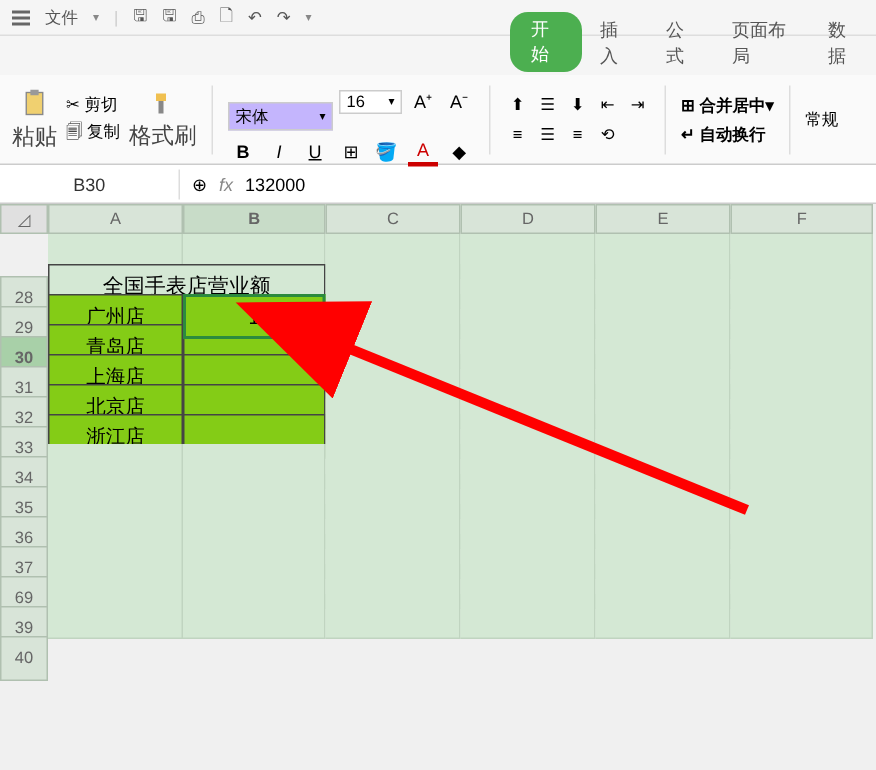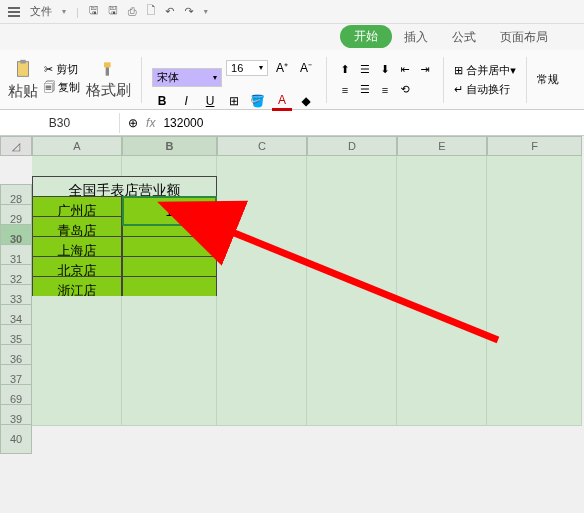--- a/index.html
+++ b/index.html
@@ -66,20 +66,21 @@
   <span>↶</span>
   <span>↷</span>
   <span class="dropdown-ind">▾</span>
 </div>
 
 <div class="ribbon-tabs">
   <span class="tab active">开始</span>
   <span class="tab">插入</span>
   <span class="tab">公式</span>
   <span class="tab">页面布局</span>
+  <span class="tab">数据</span>
 </div>
 
 <div class="ribbon">
   <div class="ribbon-big">
     <svg viewBox="0 0 24 24" width="22" height="22">
         <rect x="6" y="4" width="12" height="16" fill="#f0d070" stroke="#888"></rect>
         <rect x="9" y="2" width="6" height="4" fill="#999"></rect>
       </svg>
     <span>粘贴</span>
   </div>
@@ -128,21 +129,21 @@
       <span class="fmt-btn small">⇥</span>
     </div>
     <div class="ribbon-row">
       <span class="fmt-btn small">≡</span>
       <span class="fmt-btn small">☰</span>
       <span class="fmt-btn small">≡</span>
       <span class="fmt-btn small">⟲</span>
     </div>
   </div>
   <div class="ribbon-divider"></div>
-  <div style="display:flex;flex-direction:column;gap:4px;font-size:11px;">
+  <div style="display:flex;flex-direction:column;gap:4px;font-size:11px;font-weight:bold;">
     <span>⊞ <span>合并居中</span>▾</span>
     <span>↵ <span>自动换行</span></span>
   </div>
   <div class="ribbon-divider"></div>
   <div style="font-size:11px;"><span>常规</span></div>
 </div>
 
 <div class="formula-bar">
   <div class="name-box">B30</div>
   <div class="formula-input">

